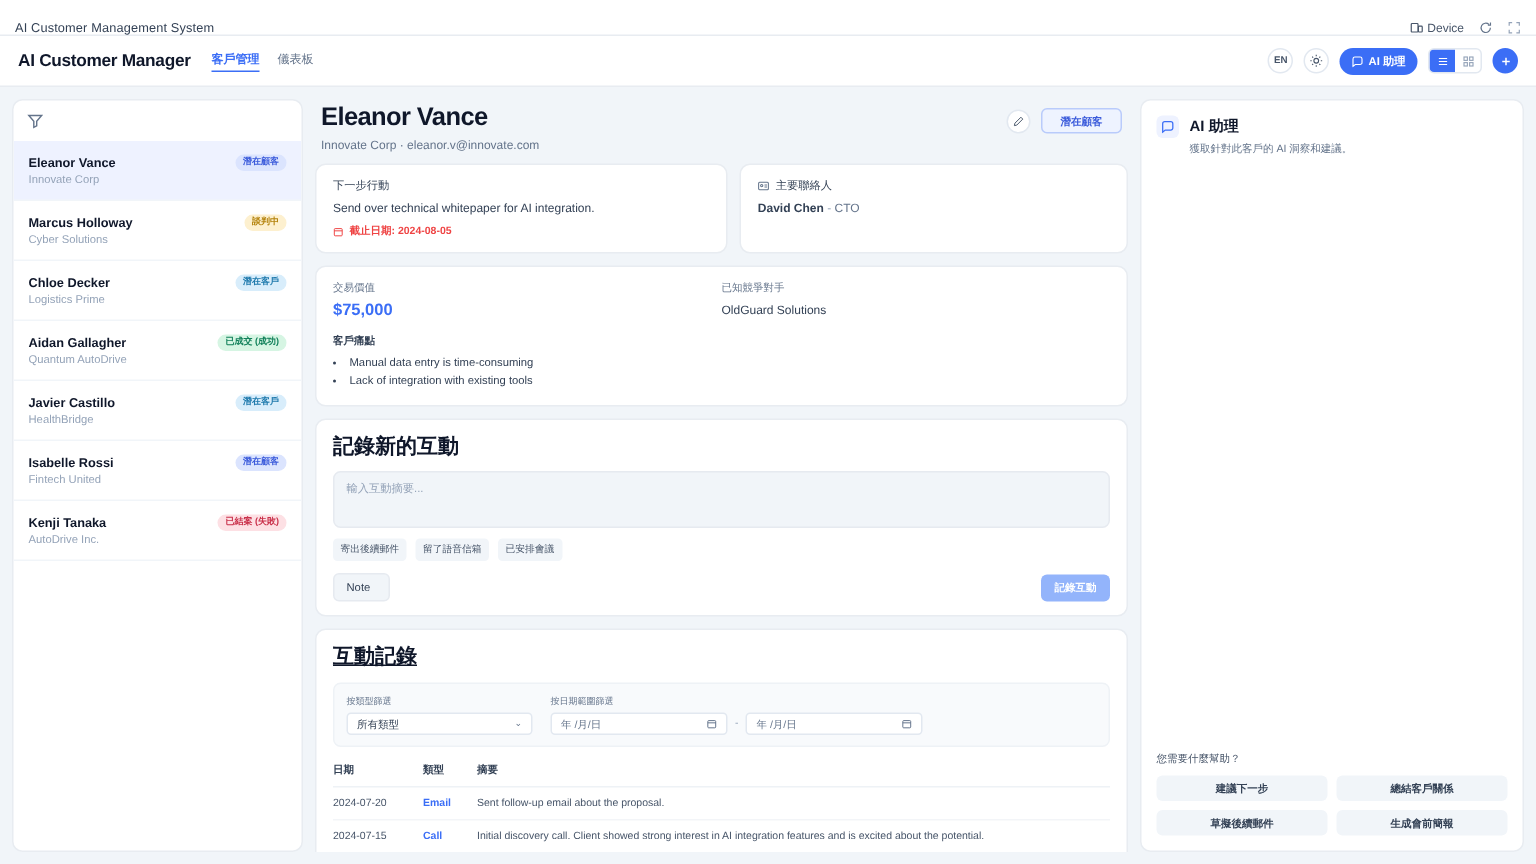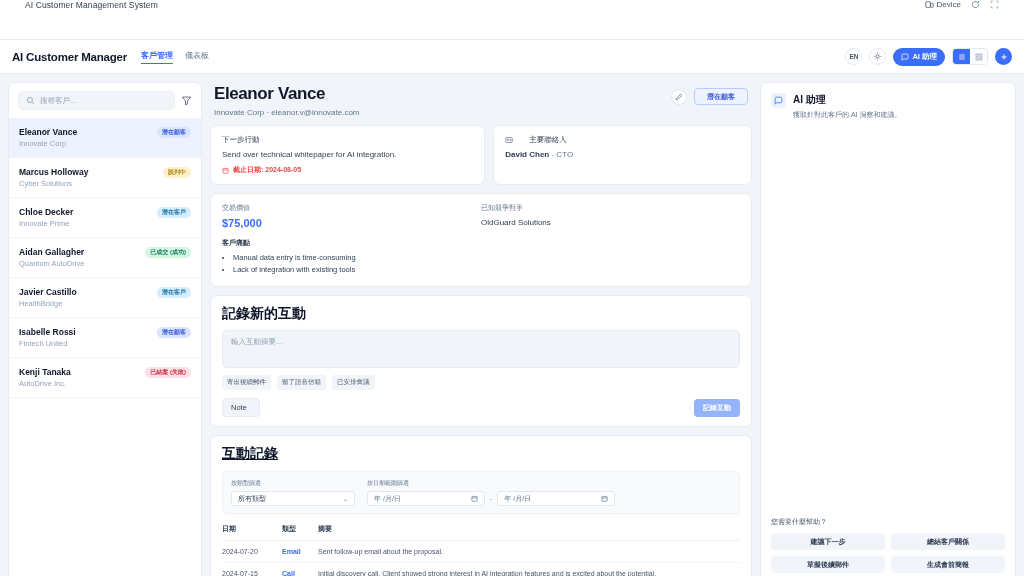--- a/index.html
+++ b/index.html
@@ -6,24 +6,24 @@
   html, body {
     width: 1024px; height: 576px;
     font-family: "Liberation Sans", "DejaVu Sans", sans-serif;
     background: #f1f5f9;
     color: #1e293b;
     overflow: hidden;
   }
 
   
   .chrome {
-    height: 40px; background: #ffffff;
+    height: 24px; background: #ffffff;
     border-bottom: 1px solid #e8ecf1;
-    display: flex; align-items: flex-start;
-    padding: 0 25px; gap: 6px;
+    display: flex; align-items: flex-end;
+    padding: 0 10px; gap: 6px;
   }
   .chrome-title { font-size: 8.5px; color: #334155; letter-spacing: .1px; }
   .chrome-right { margin-left: auto; display: flex; align-items: center; gap: 10px; }
   .chrome-btn {
     display: flex; align-items: center; gap: 3px;
     font-size: 8px; color: #475569;
   }
   .chrome-icon { width: 9px; height: 9px; display: block; }
 
   
@@ -264,27 +264,20 @@
         <path d="M8 3v10M3 8h10"></path>
       </svg>
     </div>
   </div>
 </div>
 
 <div class="layout">
 
   <div class="card sidebar">
     <div class="search-row">
-      <div class="search-box">
-        <svg width="9" height="9" viewBox="0 0 16 16" fill="none" stroke="#94a3b8" stroke-width="1.6">
-          <circle cx="7" cy="7" r="4.5"></circle>
-            <path d="M10.5 10.5L14 14"></path>
-        </svg>
-        <span class="search-ph">搜尋客戶...</span>
-      </div>
       <svg class="filter-ic" viewBox="0 0 16 16" fill="none" stroke="#64748b" stroke-width="1.4">
         <path d="M1.8 3h12.4l-4.8 5.6V13l-2.8 1.4V8.6z"></path>
       </svg>
     </div>
     <div class="cust-list">
 
       <div class="cust active">
         <div>
           <div class="cust-name">Eleanor Vance</div>
           <div class="cust-co">Innovate Corp</div>
@@ -296,21 +289,21 @@
         <div>
           <div class="cust-name">Marcus Holloway</div>
           <div class="cust-co">Cyber Solutions</div>
         </div>
         <span class="badge b-nego">談判中</span>
       </div>
 
       <div class="cust">
         <div>
           <div class="cust-name">Chloe Decker</div>
-          <div class="cust-co">Innovate Prime</div>
+          <div class="cust-co">Logistics Prime</div>
         </div>
         <span class="badge b-prospect">潛在客戶</span>
       </div>
 
       <div class="cust">
         <div>
           <div class="cust-name">Aidan Gallagher</div>
           <div class="cust-co">Quantum AutoDrive</div>
         </div>
         <span class="badge b-won">已成交 (成功)</span>
@@ -366,21 +359,21 @@
         <div class="val">Send over technical whitepaper for AI integration.</div>
         <div class="due">
           <svg width="7" height="7" viewBox="0 0 16 16" fill="none" stroke="#ef4444" stroke-width="1.5">
             <rect x="2" y="3.2" width="12" height="11" rx="1.3"></rect>
               <path d="M2 6.6h12"></path>
           </svg>
           <span>截止日期: 2024-08-05</span>
         </div>
       </div>
       <div class="card pad" style="flex:1">
-        <div class="lbl" style="display:flex;align-items:center;gap:16px">
+        <div class="lbl" style="display:flex;align-items:center;gap:4px">
           <svg width="8" height="8" viewBox="0 0 16 16" fill="none" stroke="#64748b" stroke-width="1.4">
             <rect x="1.5" y="3" width="13" height="10" rx="1.3"></rect>
               <circle cx="5.6" cy="7.4" r="1.5"></circle>
               <path d="M9.3 6.6h3.4M9.3 9.4h3.4"></path>
           </svg>
           <span>主要聯絡人</span>
         </div>
         <div class="val">
           <b>David Chen</b>
           <span style="color:#94a3b8"> - </span>

